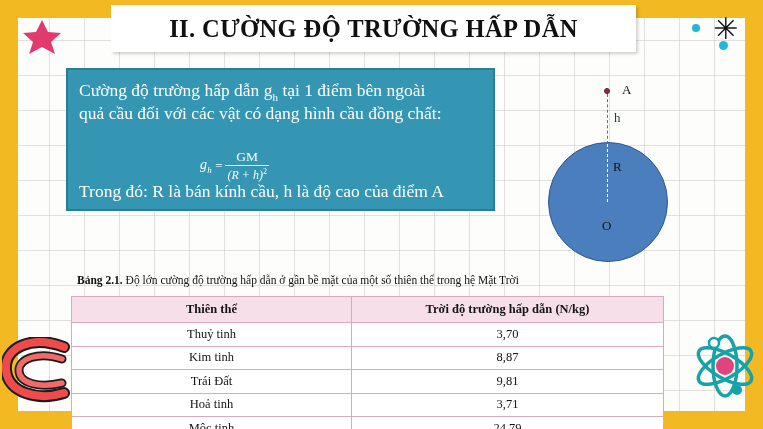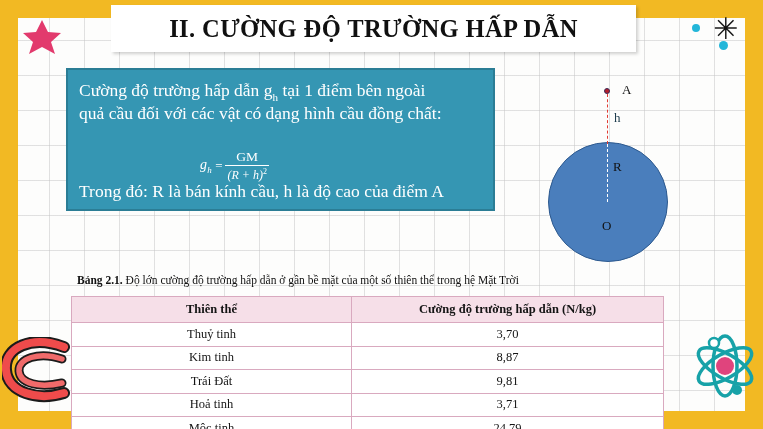--- a/index.html
+++ b/index.html
@@ -321,21 +321,21 @@
   </div>
 
   <div id="table-caption">
     <b>Bảng 2.1.</b><span> Độ lớn cường độ trường hấp dẫn ở gần bề mặt của một số thiên thể trong hệ Mặt Trời</span>
   </div>
 
   <table id="data-table">
     <thead>
       <tr>
         <th class="col-name">Thiên thể</th>
-        <th class="col-val">Cường độ trường hấp dẫn (N/kg)</th>
+        <th class="col-val">Trời độ trường hấp dẫn (N/kg)</th>
       </tr>
     </thead>
     <tbody>
       <tr>
         <td>Thuỷ tinh</td>
         <td>3,70</td>
       </tr>
       <tr>
         <td>Kim tinh</td>
         <td>8,87</td>

